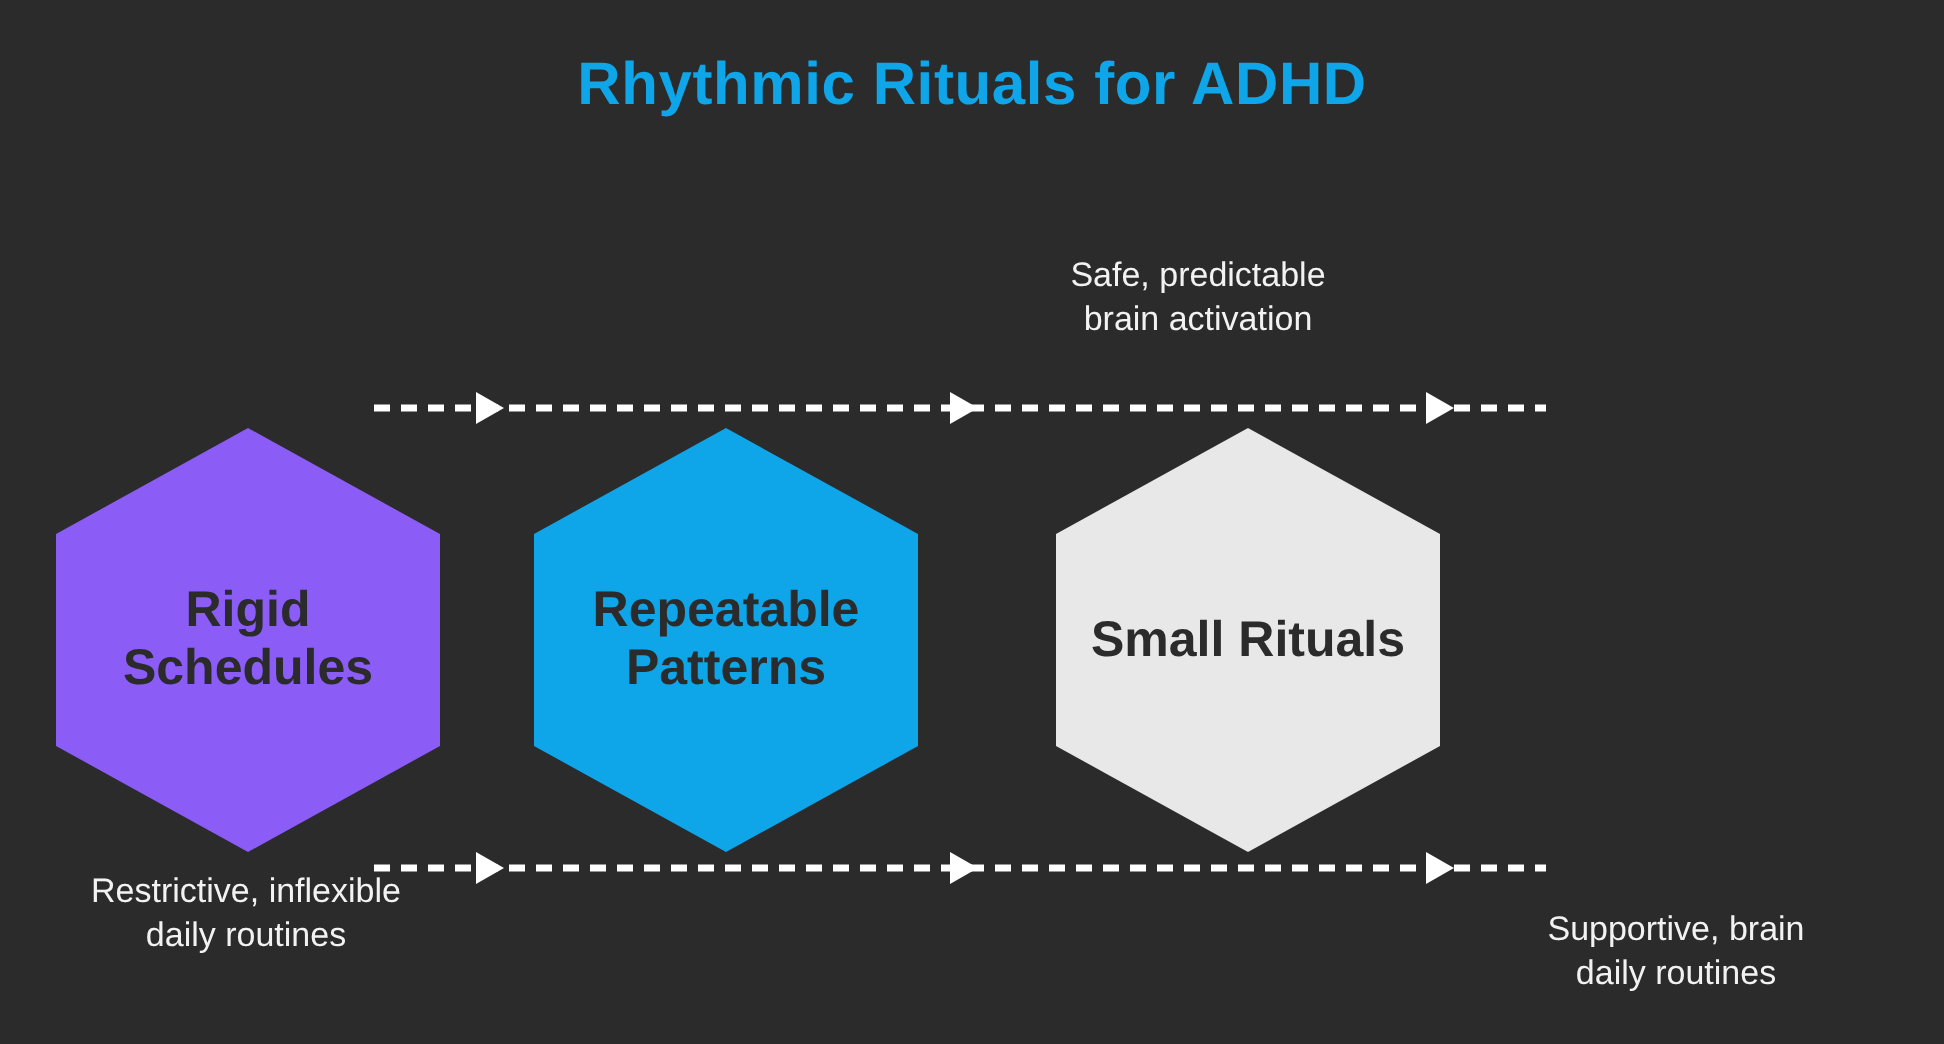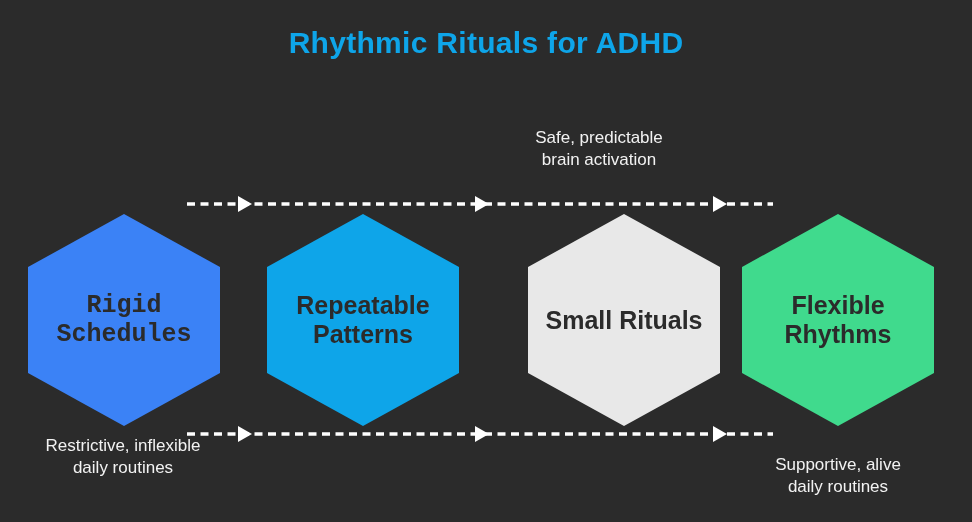--- a/index.html
+++ b/index.html
@@ -88,34 +88,30 @@
       <line x1="187" y1="434" x2="773" y2="434" stroke="#ffffff" stroke-width="3.5" stroke-dasharray="8 5.5"></line>
       <polygon points="238,426 238,442 252,434" fill="#ffffff"></polygon>
       <polygon points="475,426 475,442 489,434" fill="#ffffff"></polygon>
       <polygon points="713,426 713,442 727,434" fill="#ffffff"></polygon>
     </g>
   </svg>
 
   <div class="annotation ann-top-second">Safe, predictable
 brain activation</div>
 
-  <div class="hex hex-1" style="background: #3b82f6; font-family: Liberation Mono, monospace;">
+  <div class="hex hex-1" style="background: #8b5cf6;">
     <div class="hex-label">Rigid
 Schedules</div>
   </div>
   <div class="hex hex-2" style="background: #0ea5e9;">
     <div class="hex-label">Repeatable
 Patterns</div>
   </div>
   <div class="hex hex-3" style="background: rgb(232, 232, 232);">
     <div class="hex-label">Small Rituals</div>
   </div>
-  <div class="hex hex-4" style="background: rgb(64, 218, 141);">
-    <div class="hex-label">Flexible
-Rhythms</div>
-  </div>
 
   <div class="annotation ann-bottom-left">Restrictive, inflexible
 daily routines</div>
-  <div class="annotation ann-bottom-right">Supportive, alive
+  <div class="annotation ann-bottom-right">Supportive, brain
 daily routines</div>
 
 </div>
 
 </body></html>

